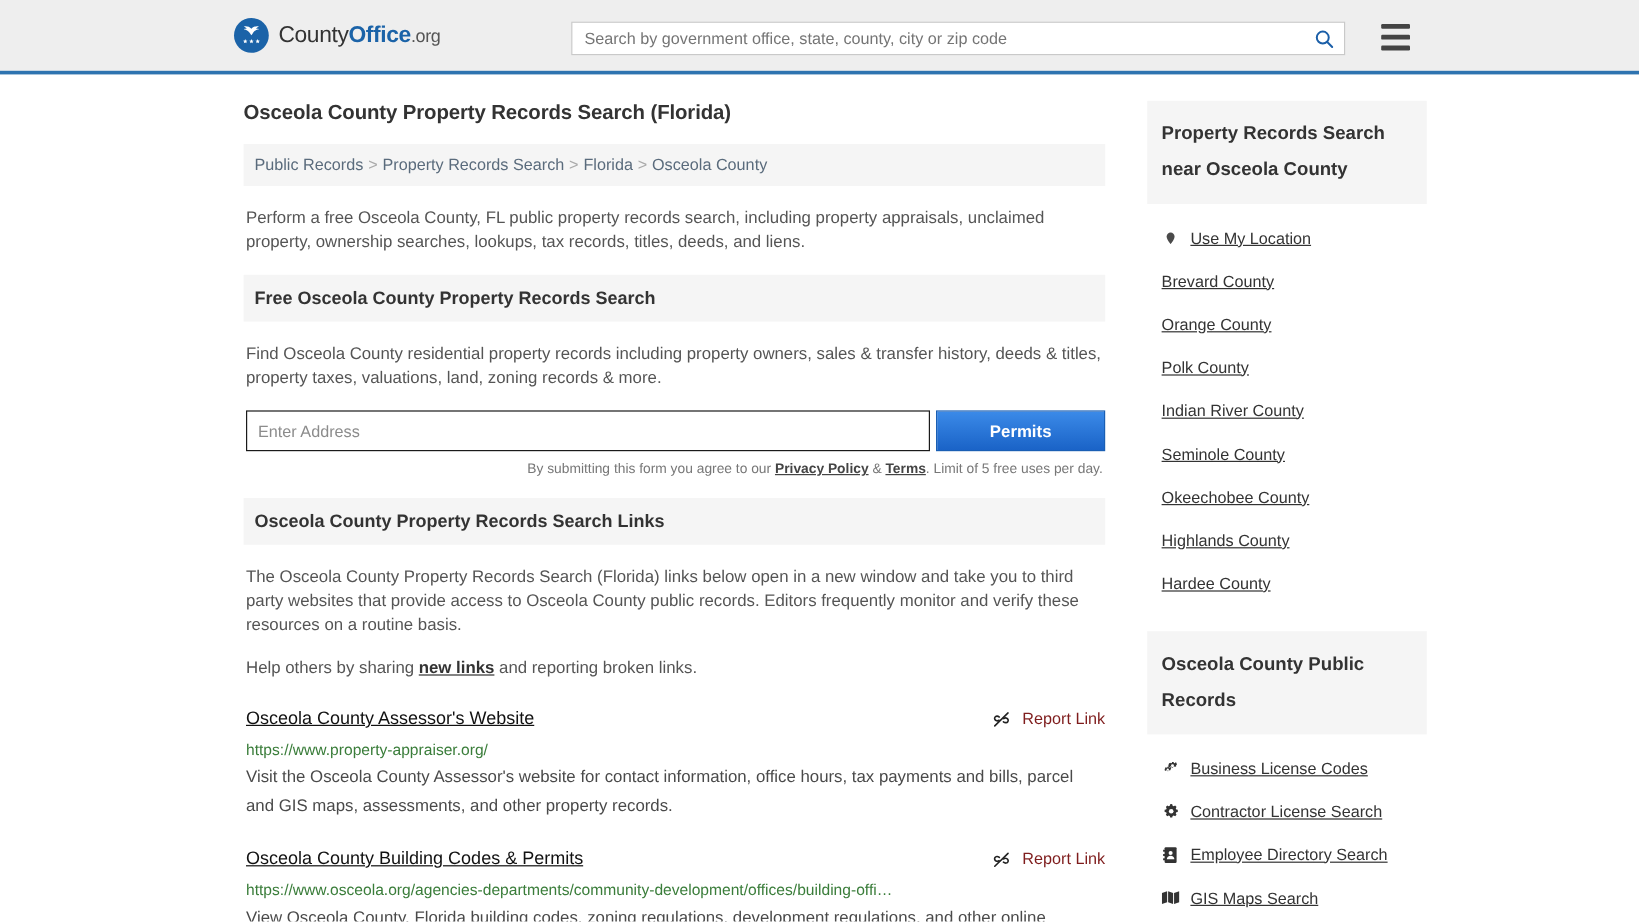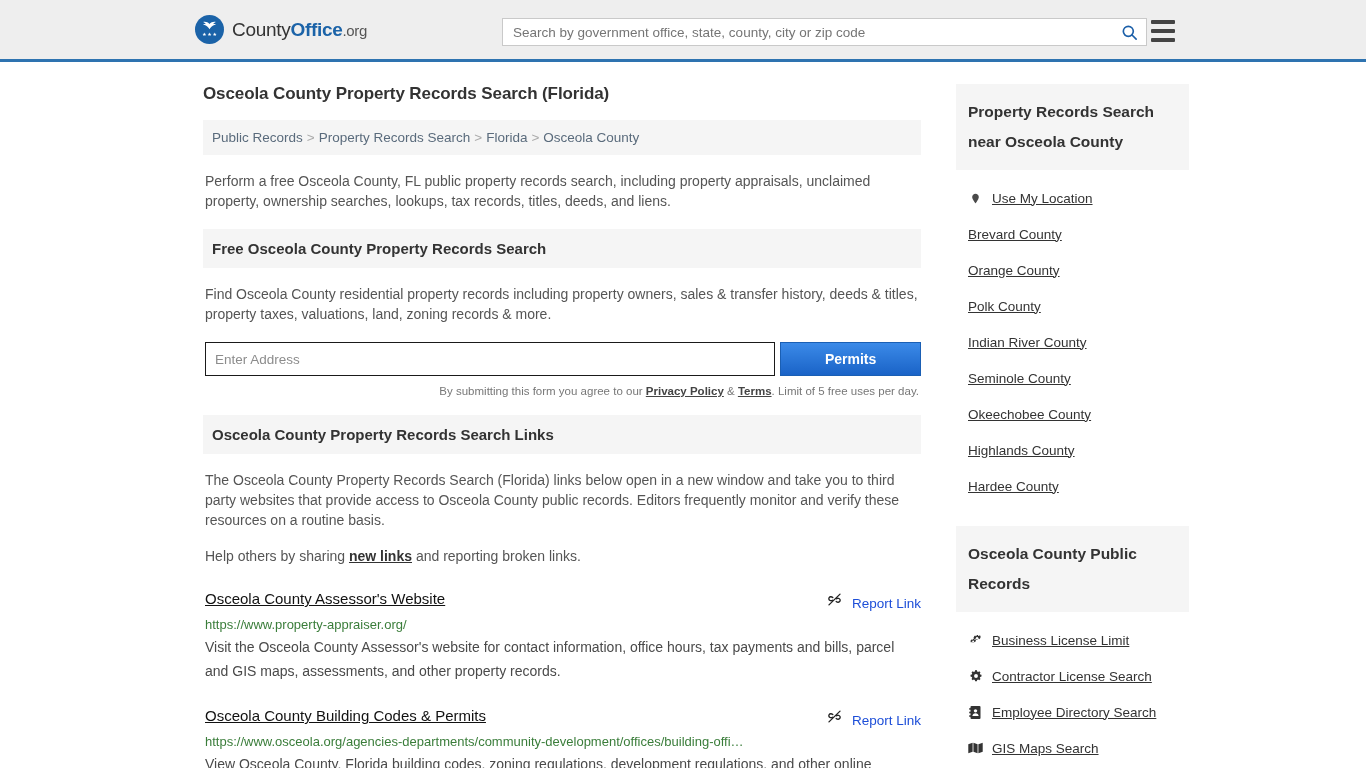--- a/index.html
+++ b/index.html
@@ -42,21 +42,21 @@
     letter-spacing: -0.3px;
     color: #222;
     white-space: nowrap;
   }
   .logo-text .b { color: #1b63a8; font-weight: bold; }
   .logo-text .county { color: #333; }
   .logo-text .org { font-size: 15px; color: #555; }
 
   .header-search {
     position: absolute;
-    left: 502px;
+    left: 476px;
     top: 18px;
     width: 645px;
     height: 28px;
     background: #ffffff;
     border: 1px solid #c9c9c9;
     display: flex;
     align-items: center;
   }
   .header-search input {
     flex: 1;
@@ -196,24 +196,24 @@
   }
   .result-title {
     font-size: 15px;
     font-weight: normal;
     color: #111;
     text-decoration: underline;
     cursor: pointer;
   }
   .report-link {
     display: flex;
-    align-items: flex-end;
+    align-items: flex-start;
     gap: 9px;
     font-size: 13.5px;
-    color: #1d4ed8;
+    color: #7f1d1d;
     cursor: pointer;
     white-space: nowrap;
     margin-top: 1px;
   }
   .result-url {
     font-size: 13px;
     color: #3a7d3a;
     margin-top: 6px;
     white-space: nowrap;
     overflow: hidden;
@@ -407,21 +407,21 @@
 
           <div class="side-item">
             <span class="side-ico">
               <svg width="16" height="14" viewBox="0 0 28 24" fill="#333">
                 <path d="M10.2 7.1l1.3-.5-.2-1.7 2-1.2 1.3 1.1 1.3-.5.4-1.7 2.3.2.7 1.6 1.4.2.9-1.5 2 1.2-.5 1.6 1 1-1.6.7.2 1.7-2 1.2-1.3-1.1-1.3.5-.4 1.7-2.3-.2-.7-1.6-1.4-.2-.9 1.5-2-1.2.5-1.6-1-1z"></path>
                 <circle cx="17" cy="8.5" r="2.3" fill="#fff"></circle>
                 <path d="M4.5 13.5l1-.4-.1-1.3 1.5-.9 1 .8 1-.4.3-1.3 1.7.1.5 1.2 1.1.2.7-1.1 1.5.9-.4 1.2.8.8-1.2.5.1 1.3-1.5.9-1-.8-1 .4-.3 1.3-1.7-.1-.5-1.2-1.1-.2-.7 1.1-1.5-.9.4-1.2-.8-.8z"></path>
                 <circle cx="9.6" cy="14.6" r="1.8" fill="#fff"></circle>
               </svg>
             </span>
-            <a>Business License Limit</a>
+            <a>Business License Codes</a>
           </div>
 
           <div class="side-item">
             <span class="side-ico">
               <svg width="14" height="14" viewBox="0 0 24 24" fill="#333">
                 <path d="M12 1.8l1.5.3.5 2.2 1.7.7 1.9-1.2 2.1 2.1-1.2 1.9.7 1.7 2.2.5v3l-2.2.5-.7 1.7 1.2 1.9-2.1 2.1-1.9-1.2-1.7.7-.5 2.2h-3l-.5-2.2-1.7-.7-1.9 1.2-2.1-2.1 1.2-1.9-.7-1.7-2.2-.5v-3l2.2-.5.7-1.7L4.3 5.9l2.1-2.1 1.9 1.2 1.7-.7.5-2.2z"></path>
                 <circle cx="12" cy="12" r="3.3" fill="#fff"></circle>
               </svg>
             </span>
             <a>Contractor License Search</a>

